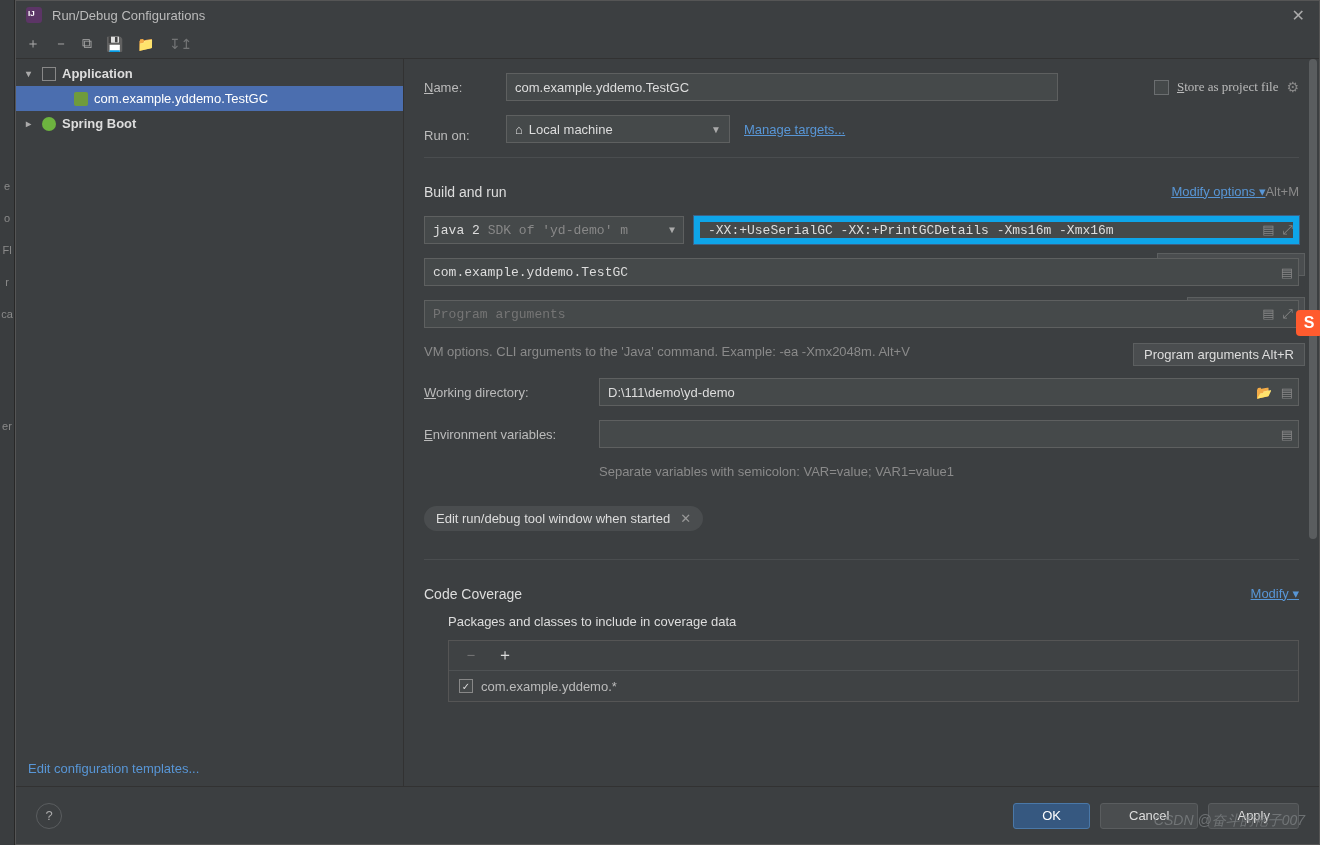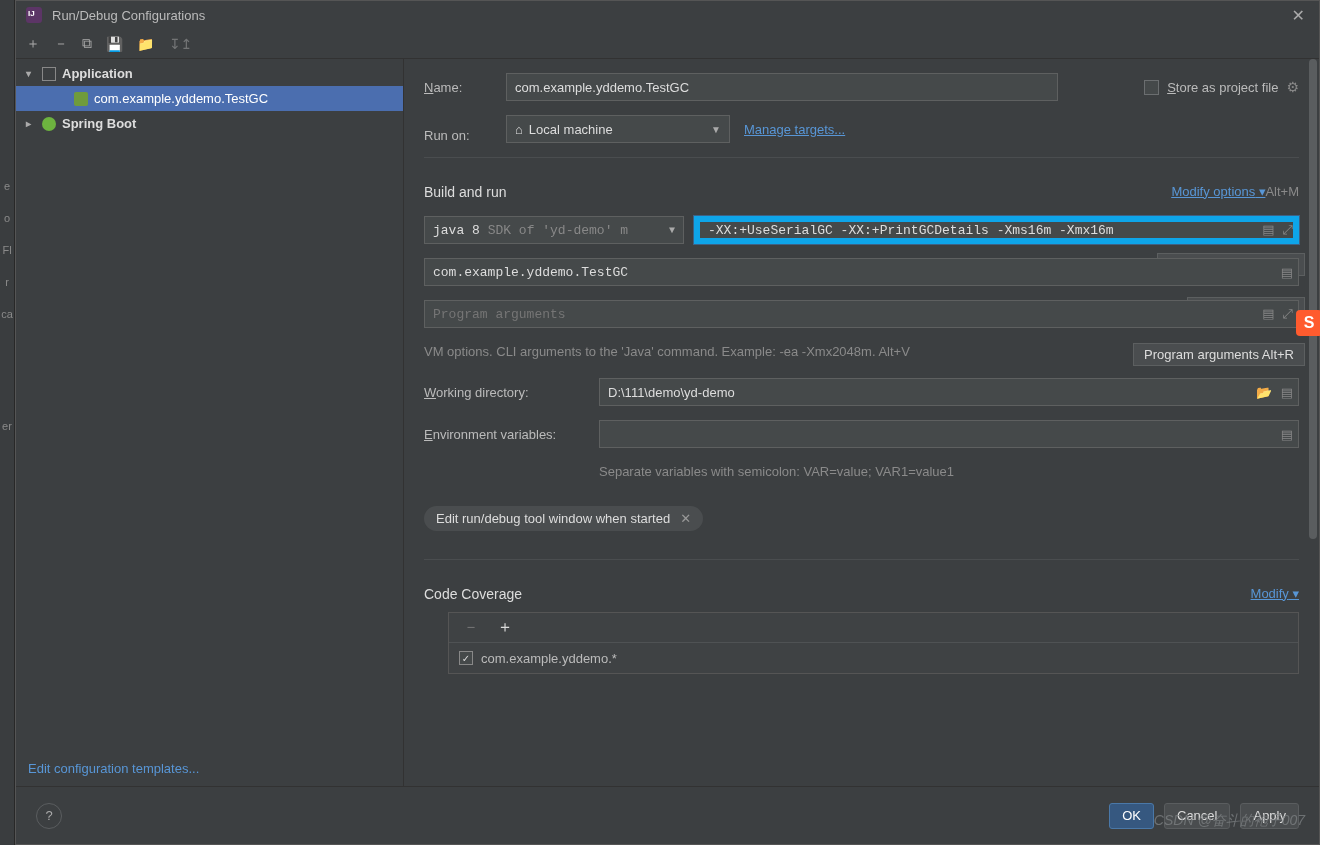--- a/index.html
+++ b/index.html
@@ -81,23 +81,23 @@
   }
   .field-wrap { position:relative; display:flex; align-items:center; flex:1;}
   .icons-right { position:absolute; right:6px; display:flex; gap:8px; color:#888;}
   .scrollbar { position:absolute; right:0; top:0; bottom:0; width:12px; }
   .scrollbar .thumb { position:absolute; right:2px; width:8px; background:#5a5d5f; border-radius:4px;}
   .buttons {
     height: 58px; border-top:1px solid #323232; display:flex; align-items:center;
     padding: 0 20px; gap:10px;
   }
   .buttons .help { width:26px; height:26px; border:1px solid #5a5d5f; border-radius:50%; display:flex; align-items:center; justify-content:center; color:#aaa;}
-  .btn { height:26px; padding:0 12px; border:1px solid #5a5d5f; background:#4a4d4f; color:#ddd; display:flex; align-items:center; border-radius:3px;}
+  .btn { height:26px; padding:0 28px; border:1px solid #5a5d5f; background:#4a4d4f; color:#ddd; display:flex; align-items:center; border-radius:3px;}
   .btn.primary { background:#365880; border-color:#4a78a8; color:#fff;}
-  .store { display:flex; align-items:center; gap:8px; margin-left:auto; color:#bbb;}
+  .store { display:flex; align-items:center; gap:8px; margin-left:auto; color:#bbb;font-family:Liberation Serif, serif;}
   .checkbox { width:15px; height:15px; border:1px solid #6b6e70; background:#45494a;}
   .gear { color:#888; font-size:14px;}
   .u { text-decoration: underline; }
   .coverage-box { border:1px solid #555; background:#3f4244; }
   .cov-toolbar { height:30px; display:flex; align-items:center; gap:18px; padding:0 14px; border-bottom:1px solid #4f5254;}
   .cov-row { height:30px; display:flex; align-items:center; gap:8px; padding:0 10px;}
   .chk { width:14px; height:14px; background:#45494a; border:1px solid #888; display:inline-flex; align-items:center; justify-content:center; color:#ddd; font-size:10px;}
   .watermark { position:absolute; right:14px; bottom:14px; color:#7e8284; font-size:14px; font-style:italic; opacity:0.75;}
   .sogou { position:absolute; right:-2px; top:310px; width:26px; height:26px; background:#ff5b2e; border-radius:4px; color:#fff; font-weight:bold; display:flex; align-items:center; justify-content:center; font-size:16px;}
   .cov-list { max-height: 30px; overflow:hidden;}
@@ -190,21 +190,21 @@
         </div>
       </div>
 
       <div class="tooltip" style="top:202px; left:192px;"><span>JRE Alt+J</span></div>
       <div class="tooltip" style="top:194px; right:14px;"><span>Add VM options Alt+V</span></div>
       <div class="tooltip" style="top:238px; right:14px;"><span>Main class Alt+C</span></div>
       <div class="tooltip" style="top:284px; right:14px;"><span>Program arguments Alt+R</span></div>
 
       <div class="row" style="margin-top:6px; gap:10px;">
         <div class="combo mono" style="width:260px">
-          <span style="color:#ddd">java 8</span>&nbsp;
+          <span style="color:#ddd">java 2</span>&nbsp;
           <span style="color:#888">SDK of 'yd-demo' m</span>
           <span class="caret">▼</span>
         </div>
         <div class="field-wrap">
           <input class="txt mono focus" style="flex: 1 1 0%;" value="-XX:+UseSerialGC -XX:+PrintGCDetails -Xms16m -Xmx16m">
           <span class="icons-right">
               <span>▤</span>
               <span>⤢</span>
             </span>
         </div>
@@ -261,20 +261,21 @@
       </div>
 
       <div class="hr" style="margin-top:28px"></div>
 
       <div style="display:flex; align-items:center;">
         <span class="section-title">Code Coverage</span>
         <span class="link" style="margin-left:auto"><span>Modify</span> ▾</span>
       </div>
 
       <div style="margin-left:24px">
+        <div class="hint" style="color:#ddd; margin-bottom:8px">Packages and classes to include in coverage data</div>
         <div class="coverage-box">
           <div class="cov-toolbar">
             <span style="color:#777; font-size:16px">－</span>
             <span style="color:#ddd; font-size:16px">＋</span>
           </div>
           <div class="cov-list">
             <div class="cov-row">
               <span class="chk">✓</span>
               <span>com.example.yddemo.*</span>
             </div>

